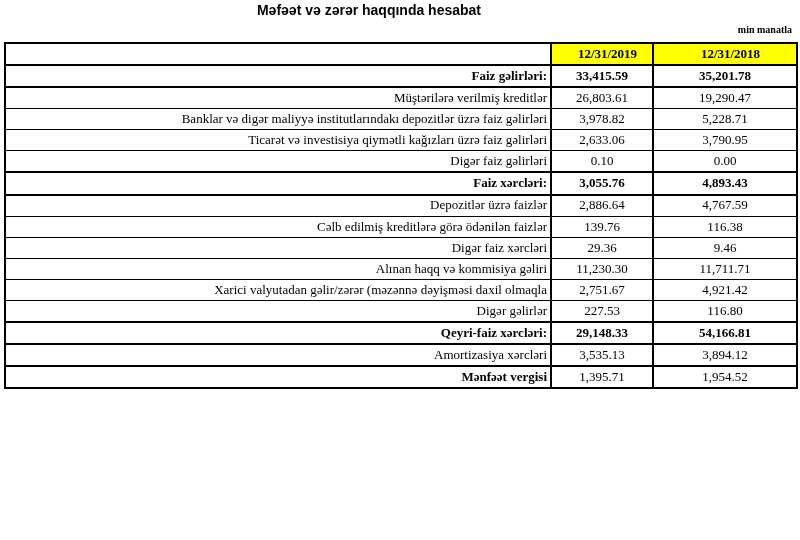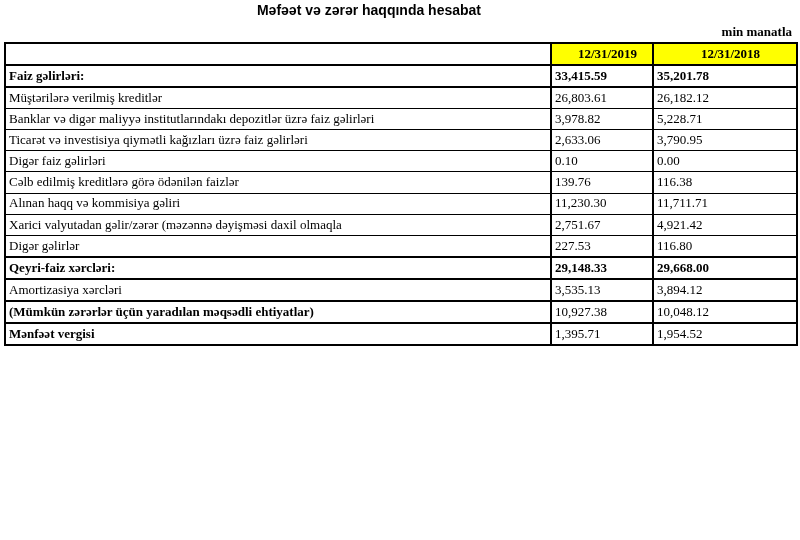--- a/index.html
+++ b/index.html
@@ -30,21 +30,21 @@
     font-weight: bold;
     font-size: 14px;
     letter-spacing: 0px;
   }
   .unit-note {
     position: absolute;
     top: 24px;
     right: 8px;
     font-family: "Liberation Serif", serif;
     font-weight: bold;
-    font-size: 13px;
+    font-size: 10px;
   }
   table.report {
     position: absolute;
     left: 4px;
     top: 42px;
     width: 792px;
     border-collapse: collapse;
     table-layout: fixed;
     border: 2px solid #000;
   }
@@ -66,22 +66,22 @@
     font-weight: bold;
     text-align: center;
   }
   table.report thead th.col-header {
     background: #FFFF00;
     padding-left: 14px;
   }
   table.report td {
     height: 18.1px;
   }
-  td.label { text-align: left; }
-  td.num   { text-align: left; }
+  td.label { text-align: right; }
+  td.num   { text-align: center; }
   .b       { font-weight: bold; }
   tr.section td {
     border-top-width: 2px;
     border-bottom-width: 2px;
   }
 </style>
 </head>
 <body>
 
 <div class="page">
@@ -105,71 +105,81 @@
     </thead>
     <tbody>
         <tr class="section">
           <td class="label b">Faiz gəlirləri:</td>
           <td class="num b">33,415.59</td>
           <td class="num b">35,201.78</td>
         </tr>
         <tr>
           <td class="label">Müştərilərə verilmiş kreditlər</td>
           <td class="num">26,803.61</td>
-          <td class="num">26,182.12</td>
+          <td class="num">19,290.47</td>
         </tr>
         <tr>
           <td class="label">Banklar və digər maliyyə institutlarındakı depozitlər üzrə faiz gəlirləri</td>
           <td class="num">3,978.82</td>
           <td class="num">5,228.71</td>
         </tr>
         <tr>
           <td class="label">Ticarət və investisiya qiymətli kağızları üzrə faiz gəlirləri</td>
           <td class="num">2,633.06</td>
           <td class="num">3,790.95</td>
         </tr>
         <tr>
           <td class="label">Digər faiz gəlirləri</td>
           <td class="num">0.10</td>
           <td class="num">0.00</td>
         </tr>
+        <tr class="section">
+          <td class="label b">Faiz xərcləri:</td>
+          <td class="num b">3,055.76</td>
+          <td class="num b">4,893.43</td>
+        </tr>
+        <tr>
+          <td class="label">Depozitlər üzrə faizlər</td>
+          <td class="num">2,886.64</td>
+          <td class="num">4,767.59</td>
+        </tr>
         <tr>
           <td class="label">Cəlb edilmiş kreditlərə görə ödənilən faizlər</td>
           <td class="num">139.76</td>
           <td class="num">116.38</td>
+        </tr>
+        <tr>
+          <td class="label">Digər faiz xərcləri</td>
+          <td class="num">29.36</td>
+          <td class="num">9.46</td>
         </tr>
         <tr>
           <td class="label">Alınan haqq və kommisiya gəliri</td>
           <td class="num">11,230.30</td>
           <td class="num">11,711.71</td>
         </tr>
         <tr>
           <td class="label">Xarici valyutadan gəlir/zərər (məzənnə dəyişməsi daxil olmaqla</td>
           <td class="num">2,751.67</td>
           <td class="num">4,921.42</td>
         </tr>
         <tr>
           <td class="label">Digər gəlirlər</td>
           <td class="num">227.53</td>
           <td class="num">116.80</td>
         </tr>
         <tr class="section">
           <td class="label b">Qeyri-faiz xərcləri:</td>
           <td class="num b">29,148.33</td>
-          <td class="num b">29,668.00</td>
+          <td class="num b">54,166.81</td>
         </tr>
         <tr>
           <td class="label">Amortizasiya xərcləri</td>
           <td class="num">3,535.13</td>
           <td class="num">3,894.12</td>
-        </tr>
-        <tr class="section">
-          <td class="label b">(Mümkün zərərlər üçün yaradılan məqsədli ehtiyatlar)</td>
-          <td class="num">10,927.38</td>
-          <td class="num">10,048.12</td>
         </tr>
         <tr class="section">
           <td class="label b">Mənfəət vergisi</td>
           <td class="num">1,395.71</td>
           <td class="num">1,954.52</td>
         </tr>
       </tbody>
   </table>
 
 </div>

